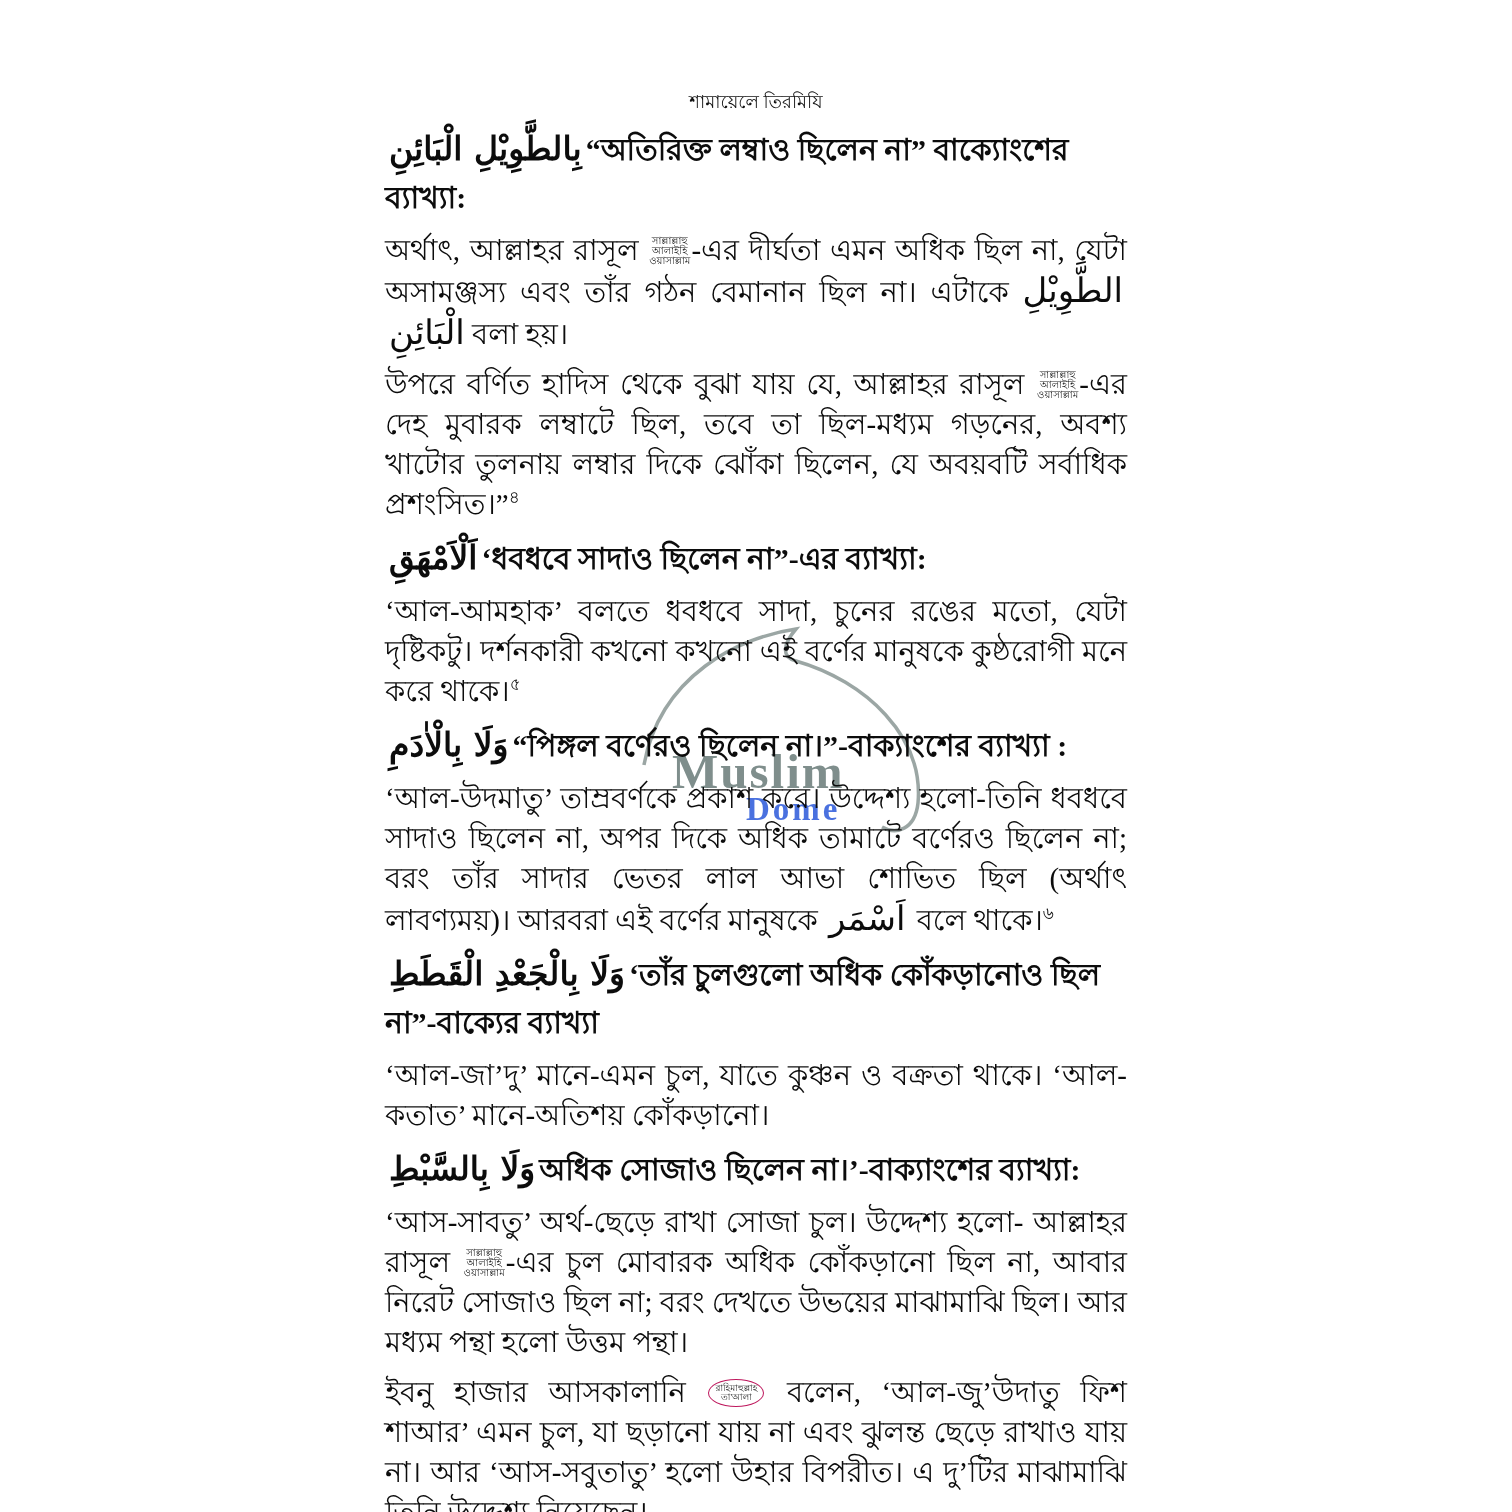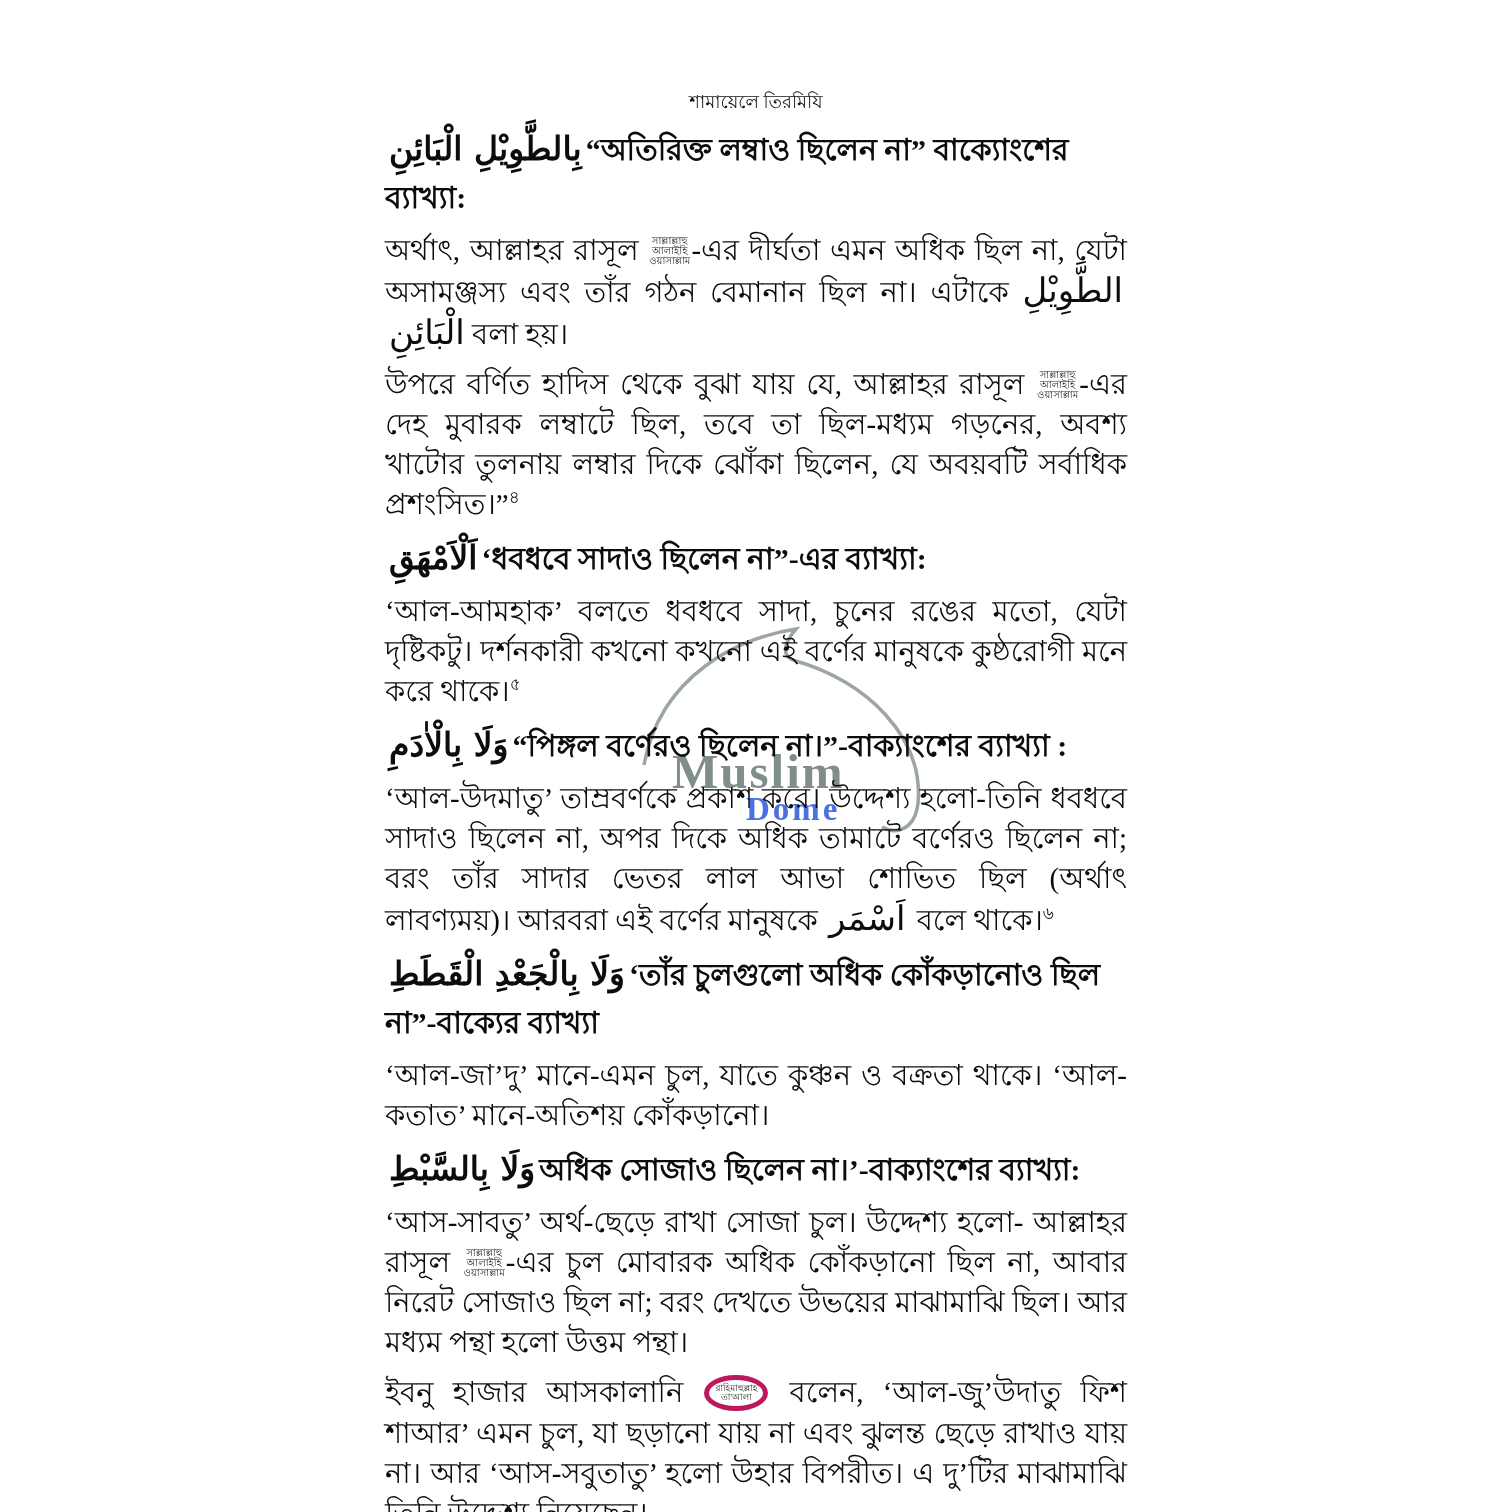--- a/index.html
+++ b/index.html
@@ -37,21 +37,21 @@
   sup.fn{font-size:17px;line-height:0;vertical-align:super;}
   .honorific{
     display:inline-block;vertical-align:middle;text-align:center;
     font-size:10px;line-height:10px;color:#222;margin:0 1px;
     transform:translateY(-2px);
   }
   .honorific span{display:block;}
   .honorific-seal{
     display:inline-block;vertical-align:middle;text-align:center;
     font-size:9px;line-height:9px;color:#222;margin:0 2px;
-    border:5px solid #be185d;border-radius:50%;padding:4px 6px;
+    border:1px solid #be185d;border-radius:50%;padding:4px 6px;
     transform:translateY(-2px);
   }
   .honorific-seal span{display:block;}
   
   .watermark{
     position:absolute;z-index:1;left:630px;top:615px;width:330px;height:230px;
     pointer-events:none;
   }
   .wm-name{
     position:absolute;left:42px;top:128px;

